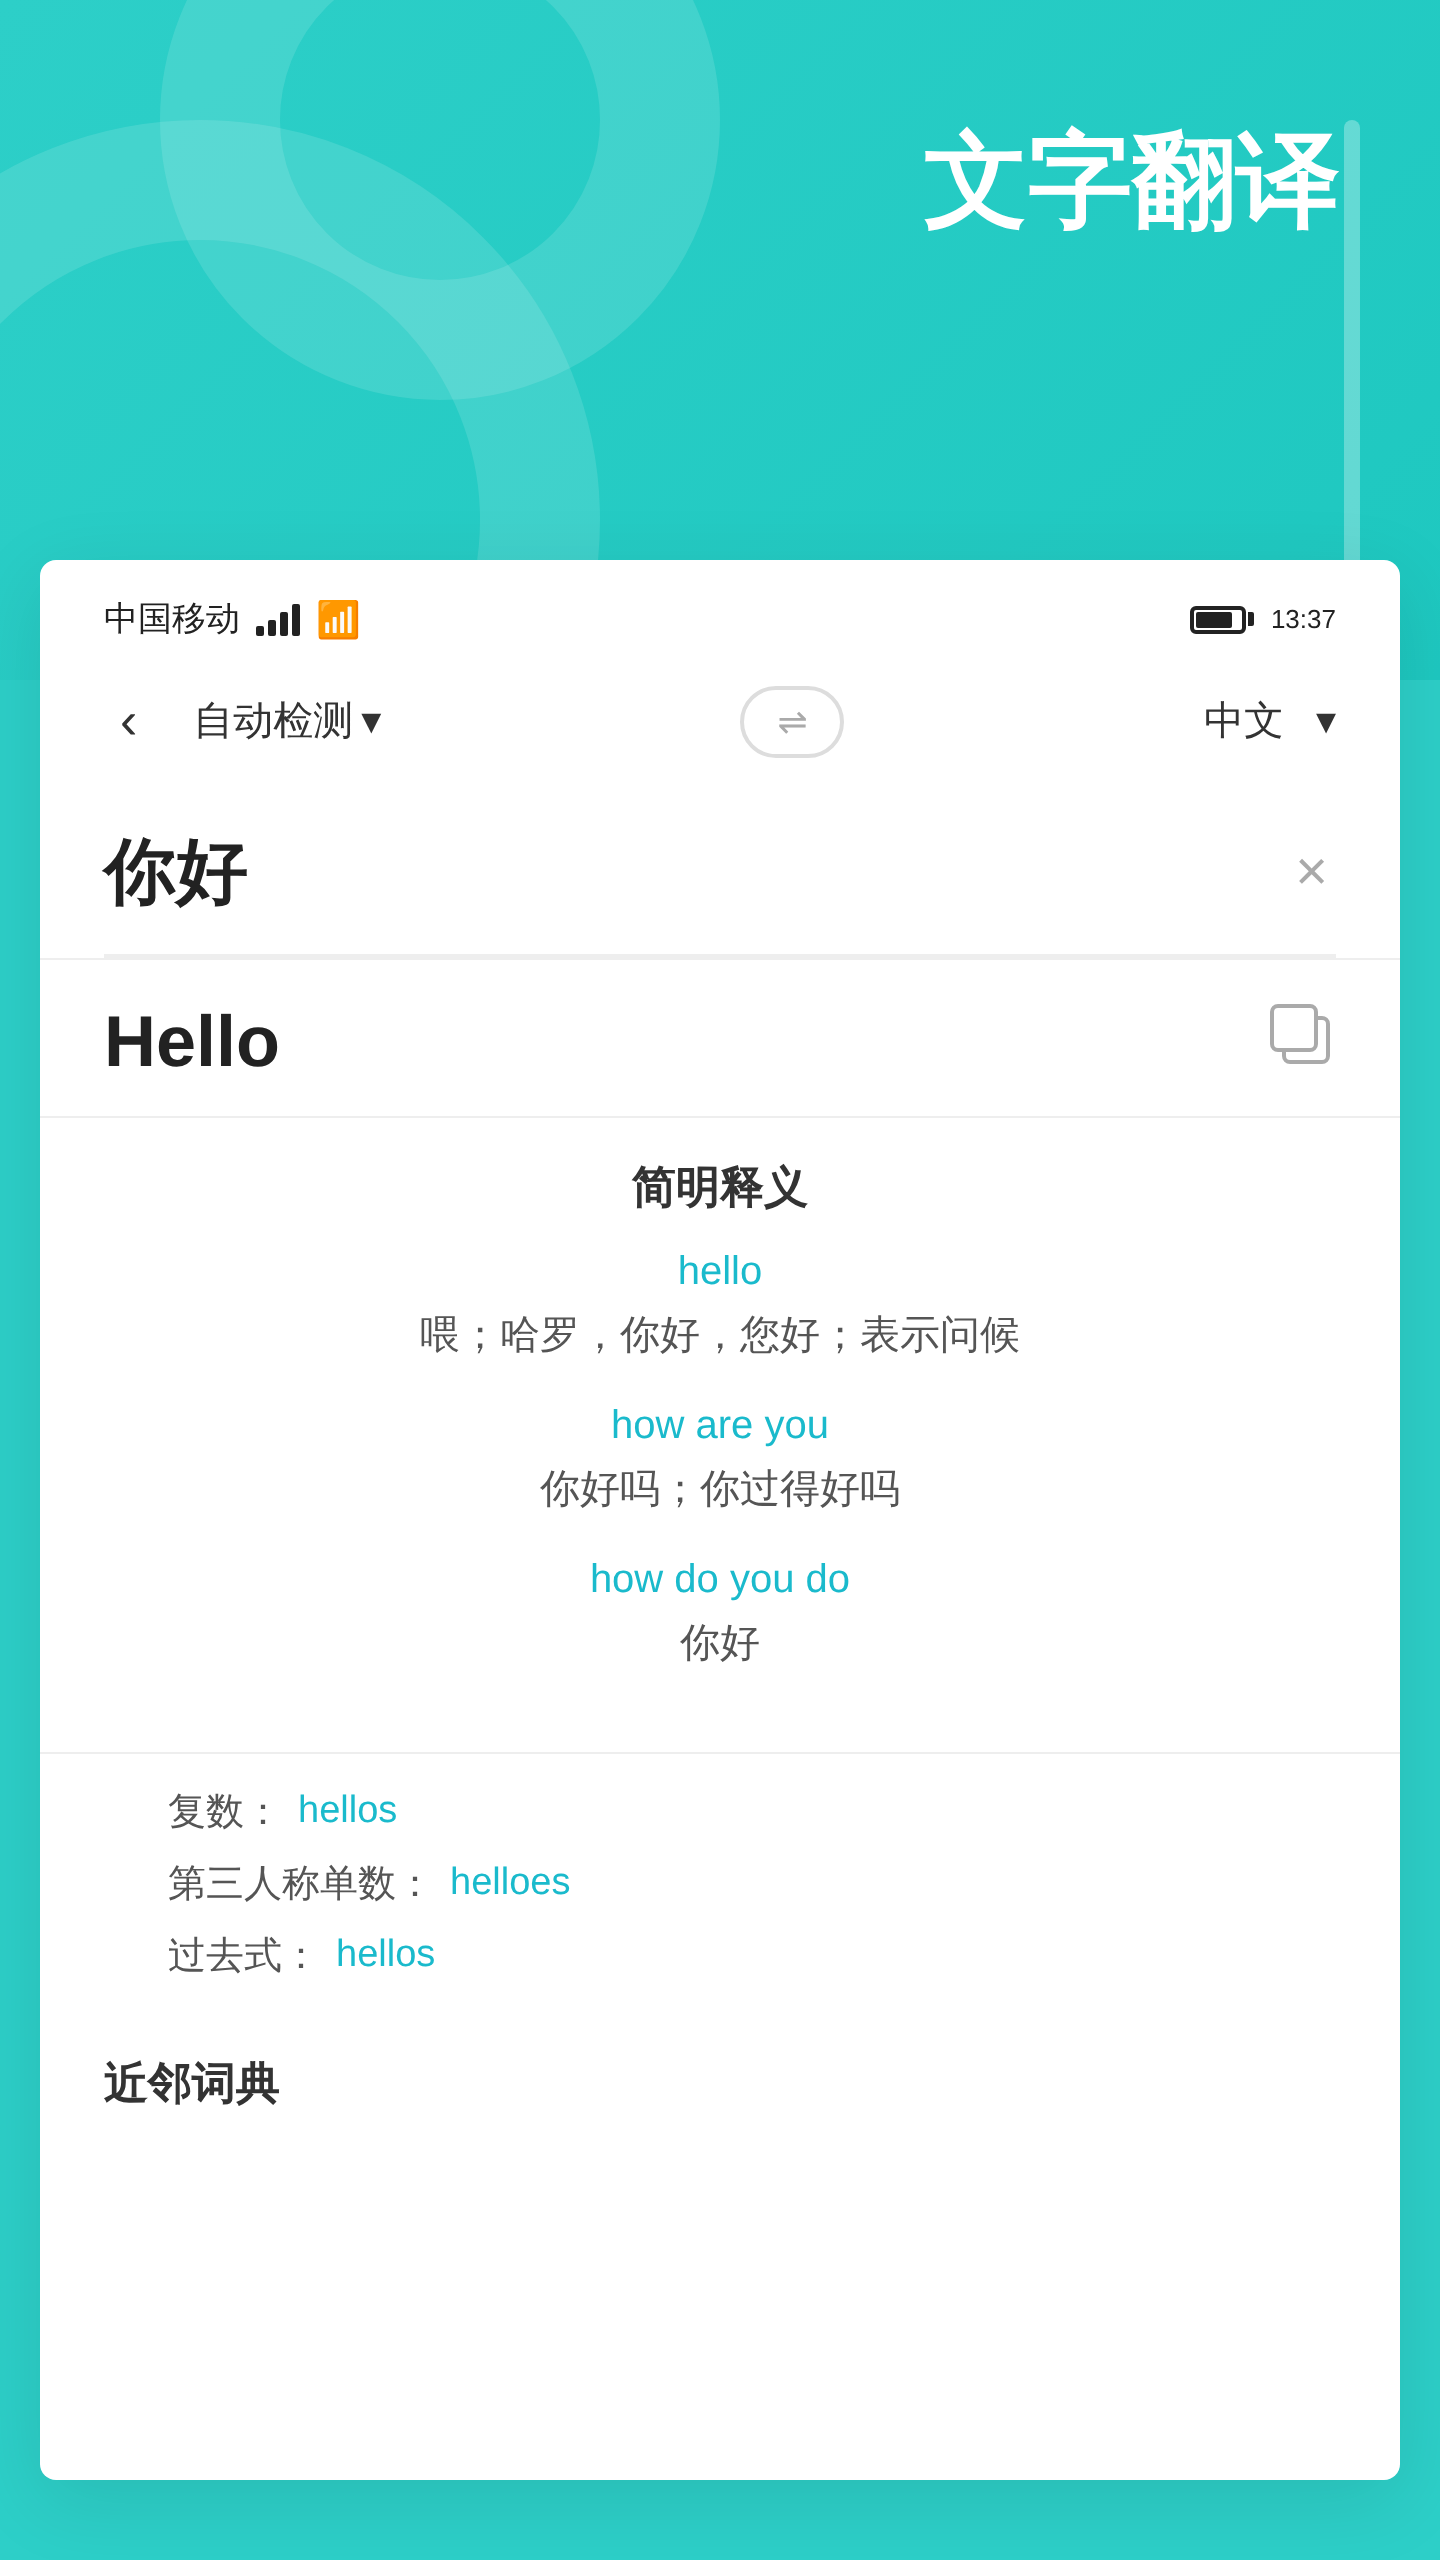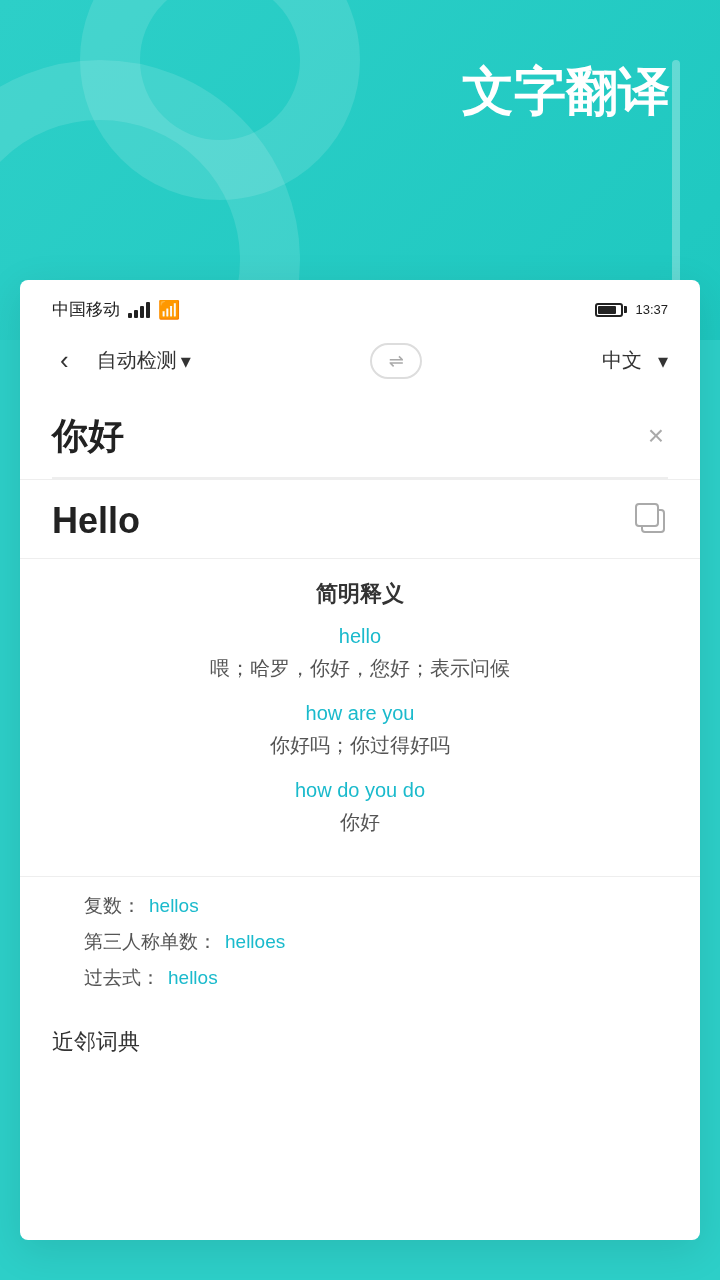--- a/index.html
+++ b/index.html
@@ -304,21 +304,21 @@
     .form-label {
       color: #555;
     }
 
     .form-value {
       color: #1abacc;
     }
 
     .related-title {
       font-size: 22px;
-      font-weight: 400;
+      font-weight: 700;
       color: #333;
       padding: 10px 32px 4px 32px;
     }
   </style>
 </head>
 <body>
 
 <div class="bg-header">
   <div class="bg-circle bg-circle-1"></div>
   <div class="bg-circle bg-circle-2"></div>

